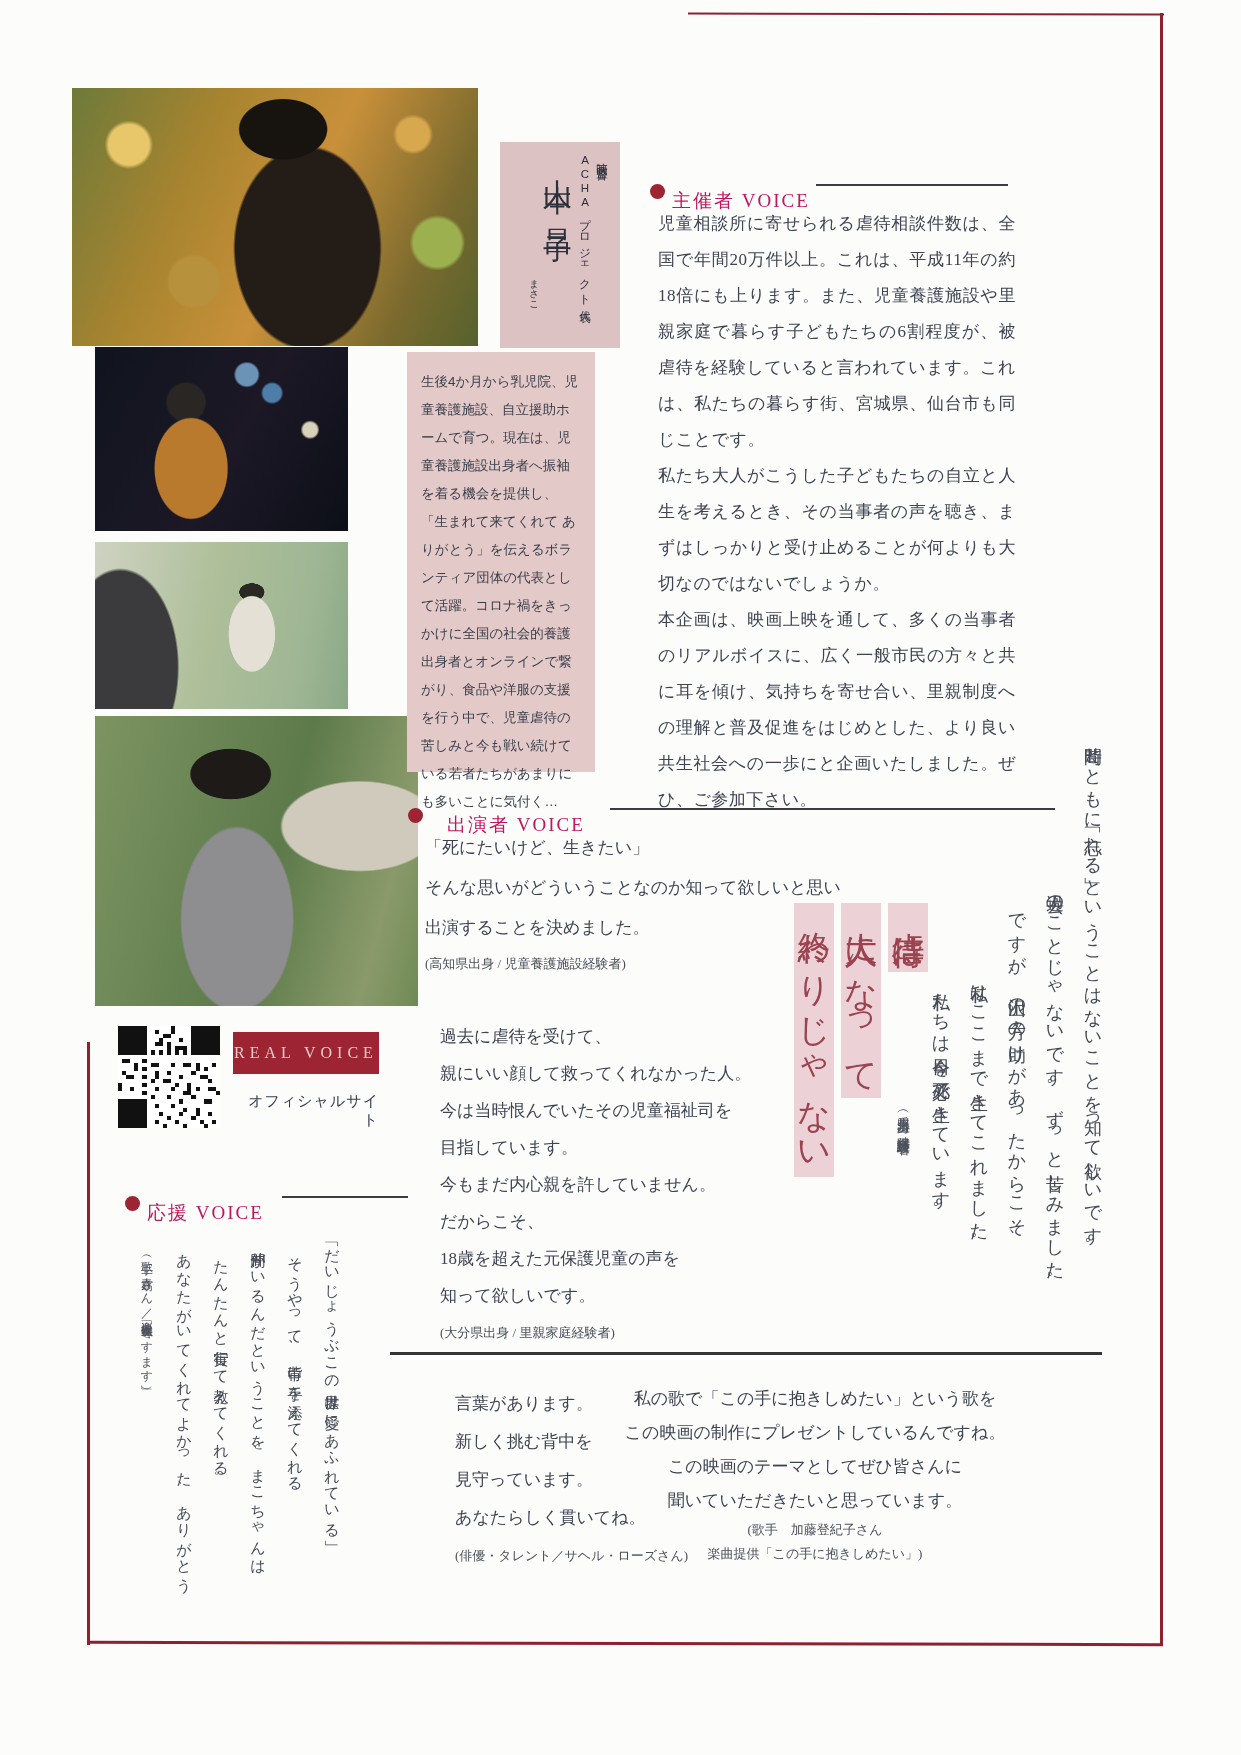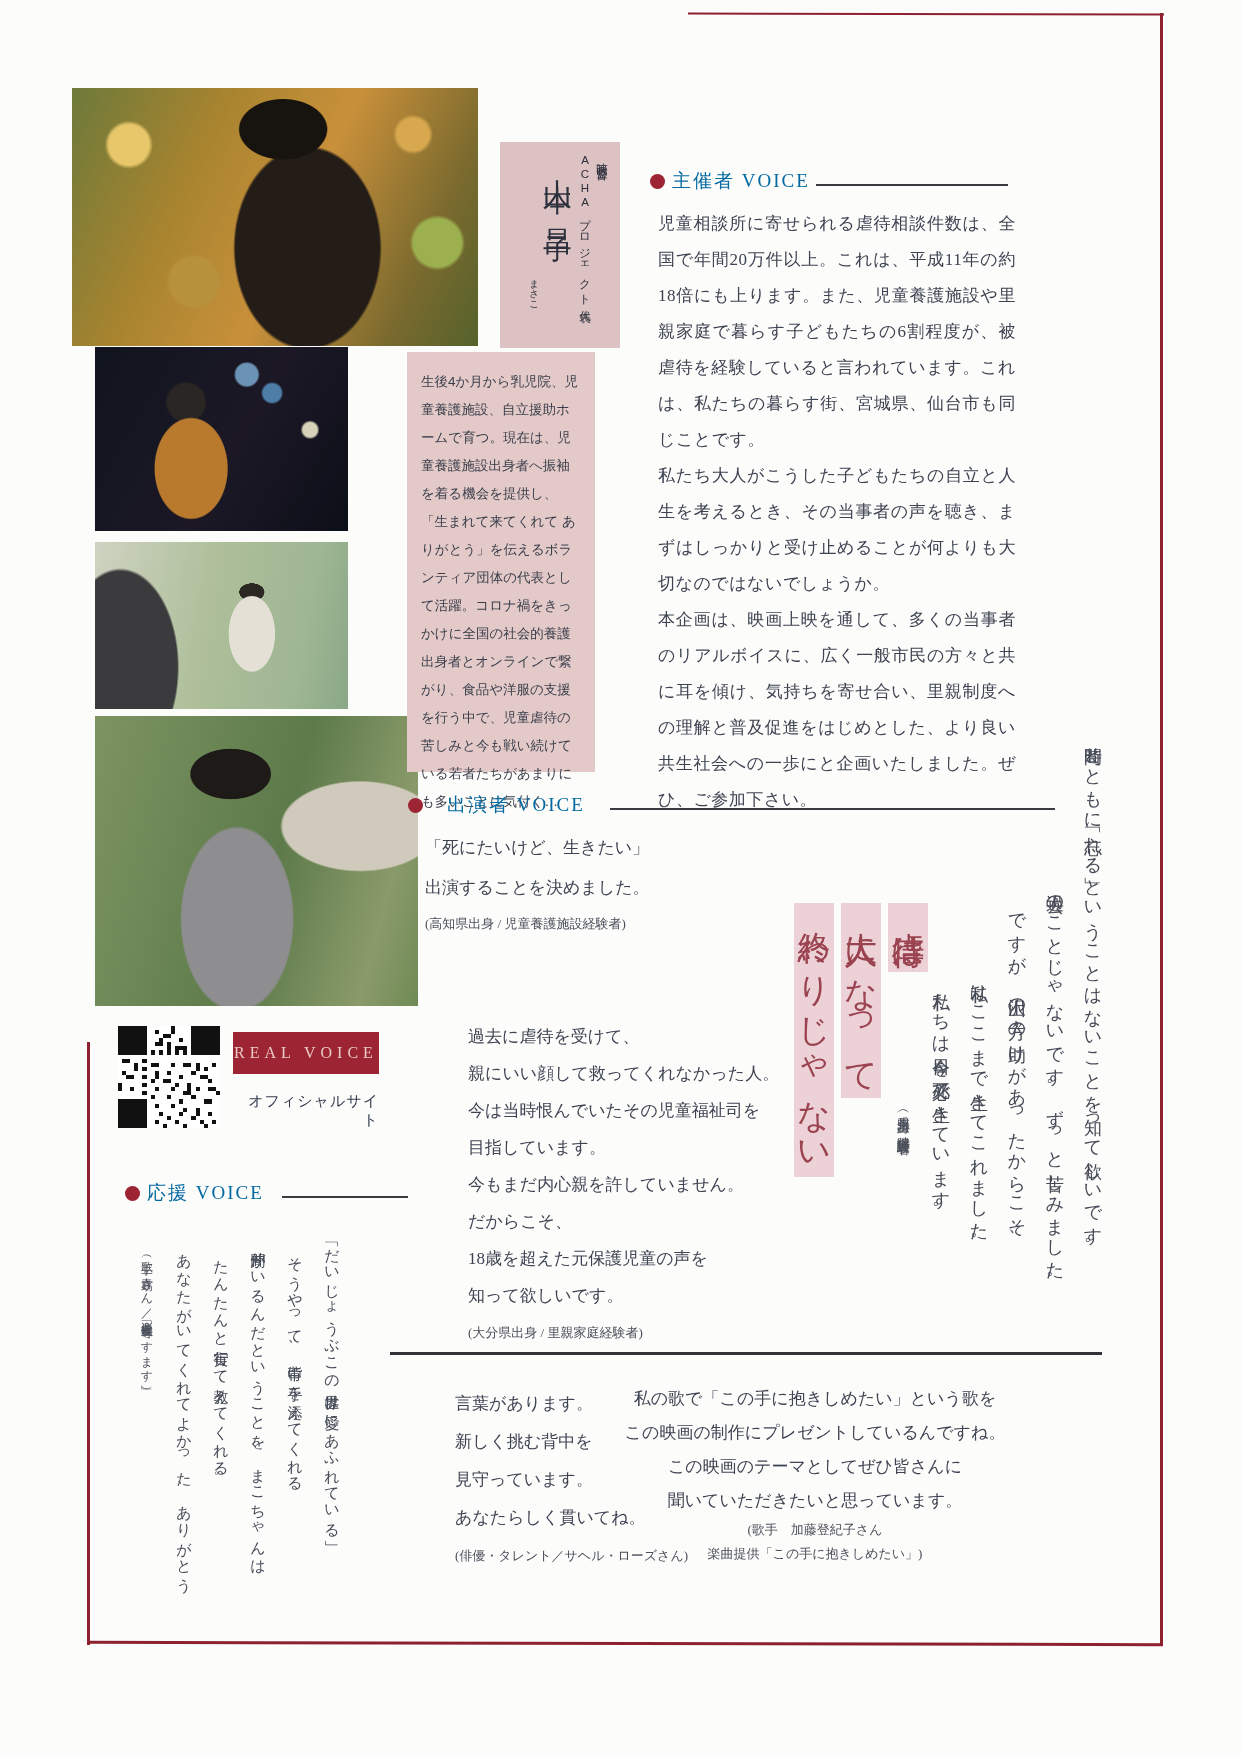--- a/index.html
+++ b/index.html
@@ -50,36 +50,36 @@
   .name-box{position:absolute;left:500px;top:142px;width:120px;height:206px;background:#dcc2c2;
     writing-mode:vertical-rl;padding:12px 10px;box-sizing:border-box;color:#2c303c;}
   .role{font-family:"Liberation Sans","DejaVu Sans",sans-serif;font-size:11.5px;line-height:17px;
         letter-spacing:2px;text-orientation:upright;}
   .dname{font-size:29px;line-height:36px;letter-spacing:7px;padding-top:2px;}
   .furi{font-size:9.5px;line-height:12px;padding-top:118px;}
 
   
   .voice-header{position:absolute;display:flex;align-items:center;gap:7px;}
   .bullet{width:15px;height:15px;border-radius:50%;background:#9c2433;flex:0 0 auto;}
-  .vh-label{font-size:19px;letter-spacing:2px;color:#0369a1;white-space:nowrap;}
+  .vh-label{font-size:19px;letter-spacing:2px;color:#be185d;white-space:nowrap;margin-top:20px;}
   .rule{position:absolute;background:#3b3b41;height:2px;}
 
   .host-body{position:absolute;left:658px;top:206px;width:358px;color:#3e4352;
     font-size:17px;line-height:36px;letter-spacing:.5px;text-align:justify;}
   .host-body p{margin:0;}
 
   .bio-box{position:absolute;left:407px;top:352px;width:188px;height:420px;background:#e3cac9;
     box-sizing:border-box;padding:16px 14px;color:#3a3e4b;
     font-family:"Liberation Sans","DejaVu Sans",sans-serif;font-size:13.5px;line-height:28px;}
 
   .quote{position:absolute;color:#3e4352;}
   .quote p{margin:0;font-size:17px;}
   .credit{font-size:13px !important;color:#4a4e59;}
   .q-kochi{left:425px;top:828px;}   .q-kochi p{line-height:40px;} .q-kochi .credit{margin-top:5px;line-height:22px;}
-  .q-oita{left:440px;top:1018px;margin-left:28px;}   .q-oita p{line-height:37px;}  .q-oita .credit{margin-top:8px;line-height:22px;}
+  .q-oita{left:440px;top:1018px;}   .q-oita p{line-height:37px;}  .q-oita .credit{margin-top:8px;line-height:22px;}
   .q-sahel{left:455px;top:1385px;}  .q-sahel p{line-height:38px;} .q-sahel .credit{margin-top:8px;line-height:22px;}
   .q-tokiko{left:615px;top:1382px;width:400px;text-align:center;}
   .q-tokiko p{line-height:34px;}    .q-tokiko .credit{line-height:24px;}
   .q-tokiko .credit:first-of-type{margin-top:8px;}
 
   
   .headline{position:absolute;left:790px;top:903px;writing-mode:vertical-rl;}
   .hl-col{line-height:47px;font-size:33px;letter-spacing:4px;color:#9b4350;}
   .hl-bg{background:#ecd2d6;padding:3px 2px 16px 2px;}
 
@@ -143,20 +143,21 @@
   <div class="bio-box">生後4か月から乳児院、児童養護施設、自立援助ホームで育つ。現在は、児童養護施設出身者へ振袖を着る機会を提供し、「生まれて来てくれて ありがとう」を伝えるボランティア団体の代表として活躍。コロナ禍をきっかけに全国の社会的養護出身者とオンラインで繋がり、食品や洋服の支援を行う中で、児童虐待の苦しみと今も戦い続けている若者たちがあまりにも多いことに気付く…</div>
 
   <div class="voice-header" style="left:408px;top:792px;gap:24px;">
     <span class="bullet"></span>
     <span class="vh-label">出演者 VOICE</span>
   </div>
   <div class="rule" style="left:610px;top:808px;width:445px;"></div>
 
   <div class="quote q-kochi">
     <p>「死にたいけど、生きたい」</p>
+    <p>そんな思いがどういうことなのか知って欲しいと思い</p>
     <p>出演することを決めました。</p>
     <p class="credit">(高知県出身 / 児童養護施設経験者)</p>
   </div>
 
   <div class="headline">
     <div class="hl-col"><span class="hl-bg">虐待は</span></div>
     <div class="hl-col"><span class="hl-bg">大人になって</span></div>
     <div class="hl-col"><span class="hl-bg">終わりじゃない</span></div>
   </div>
 

